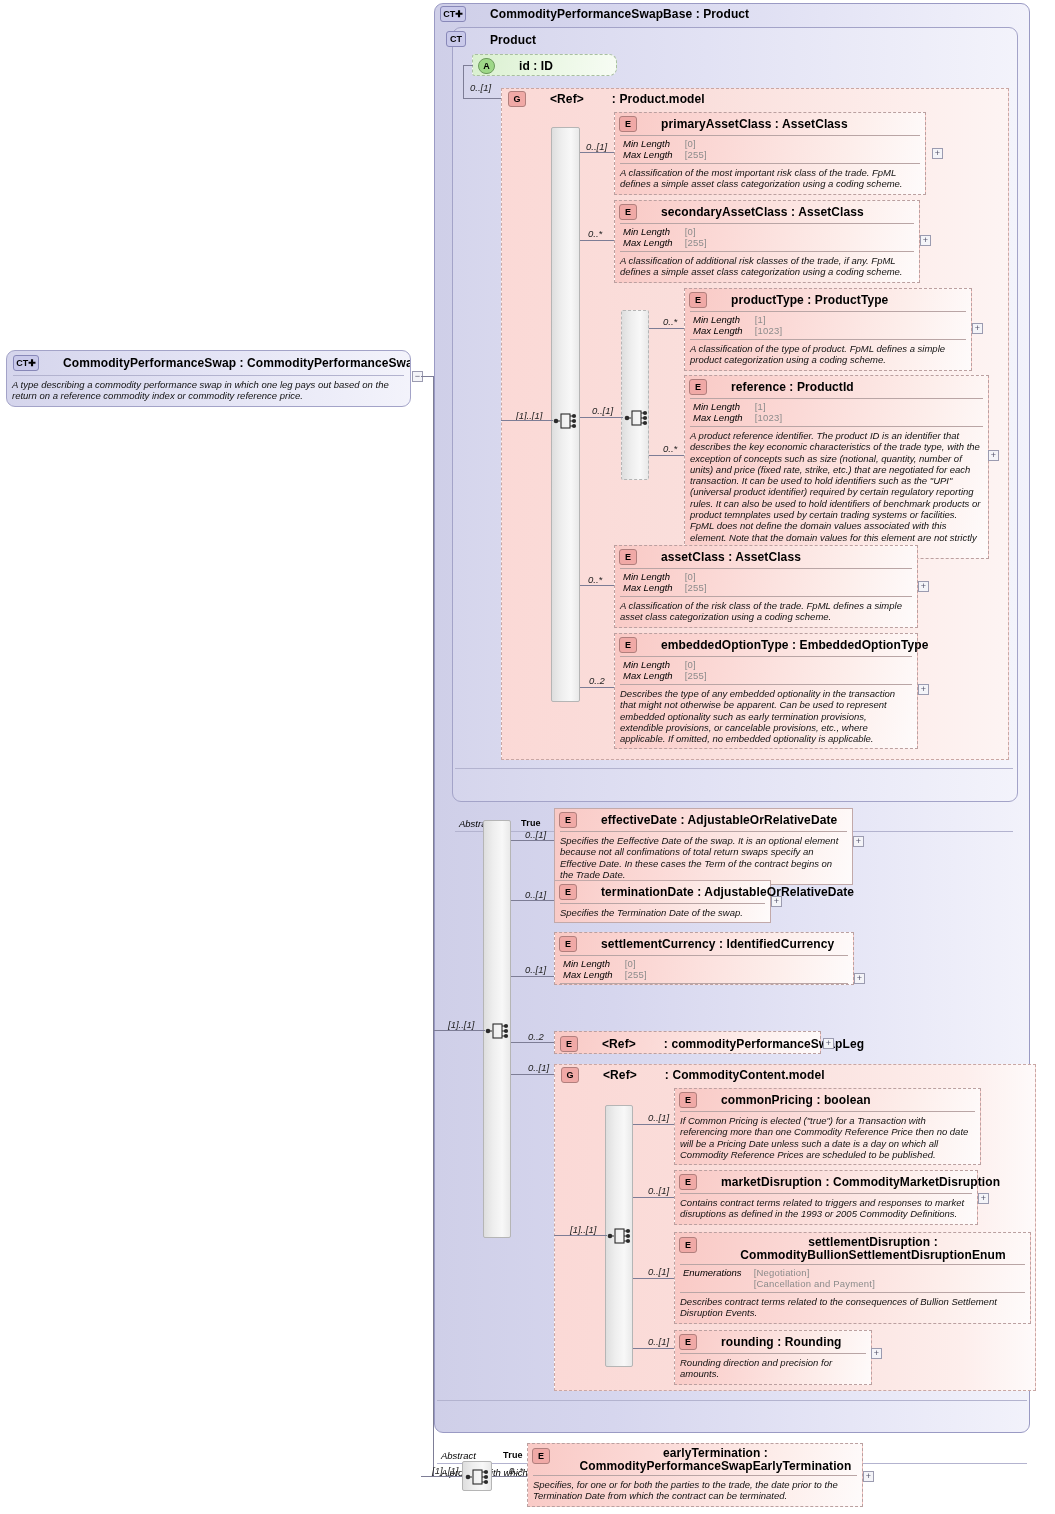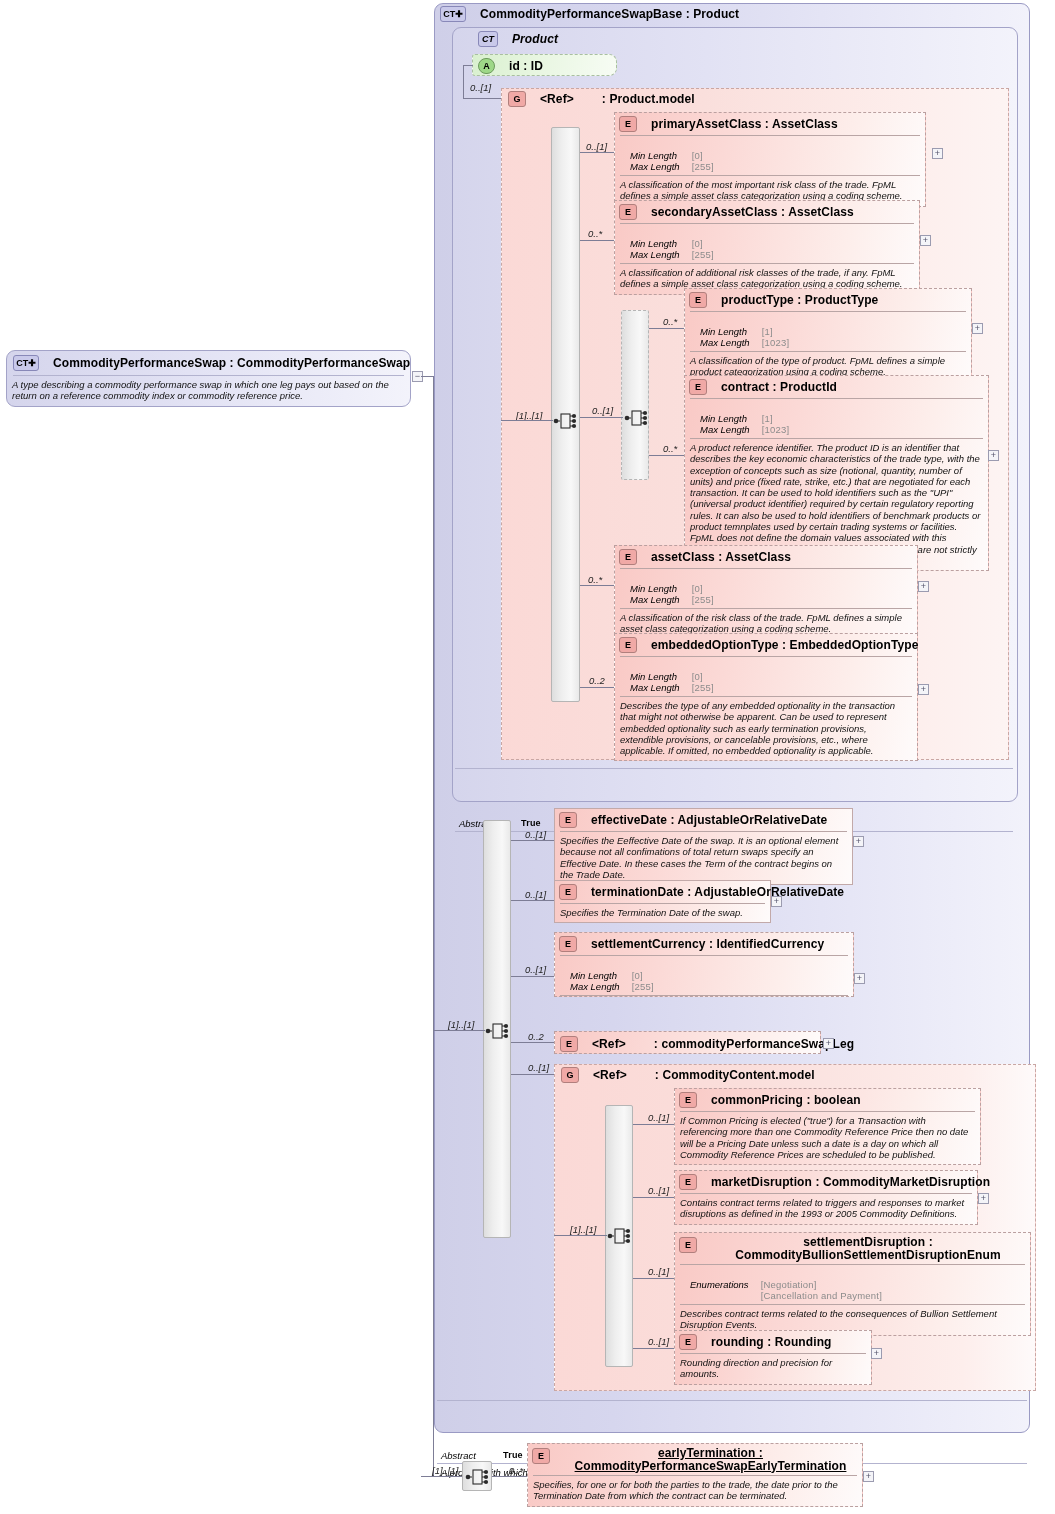--- a/index.html
+++ b/index.html
@@ -39,32 +39,32 @@
     background:linear-gradient(100deg,#d9f0cf 0%,#e8f6e1 45%,#f7fcf4 100%);
     border:1px dashed #a9bfa0;
   }
   .node-hd{display:flex;align-items:center;padding:3px 5px 3px 4px;}
   .node-title{font-weight:bold;font-size:12px;letter-spacing:.1px;white-space:nowrap;}
   .node-title.wrap{white-space:normal;line-height:12.5px;text-align:center;width:100%;}
 
   .tag{
     width:16px;height:14px;border-radius:3px;display:inline-flex;
     align-items:center;justify-content:center;
-    font-size:9px;font-weight:bold;margin-right:14px;flex:0 0 auto;
+    font-size:9px;font-weight:bold;margin-right:24px;flex:0 0 auto;
   }
   .tag-e{background:#f0a9a6;border:1px solid #b07f7d;color:#000;}
   .tag-g{background:#f0a9a6;border:1px solid #b07f7d;color:#000;}
   .tag-a{background:#9ed888;border:1px solid #6d9a5d;color:#000;}
   .tag-ct{background:#c9c9ea;border:1px solid #8888b8;color:#000;width:24px;}
   .tag-ct2{background:#c9c9ea;border:1px solid #8888b8;color:#000;width:18px;}
 
   .sep{height:1px;background:#b9a5a5;margin:0 5px;}
   .sep-lite{height:1px;background:#b3b3cf;margin:0 6px;}
 
-  .facets{padding:2px 5px 3px 15px;font-style:italic;font-size:9.5px;line-height:11px;margin-top:12px;}
+  .facets{padding:2px 5px 3px 8px;font-style:italic;font-size:9.5px;line-height:11px;}
   .facets table{border-collapse:collapse;}
   .facets td{padding:0;font-style:italic;font-size:9.5px;line-height:11px;white-space:nowrap;}
   .facets td.v{color:#8c8c8c;padding-left:12px;font-style:normal;letter-spacing:.2px;}
   .doc{padding:3px 5px 4px 5px;font-style:italic;font-size:9.5px;line-height:11.3px;color:#111;}
 
   .card{position:absolute;font-style:italic;font-size:9.5px;color:#222;white-space:nowrap;}
 
   
   .ln{position:absolute;background:#7d7d96;}
   .lnh{height:1px;}
@@ -122,21 +122,21 @@
   <div class="sep-lite" style="margin:0 0 1px 0;background:#b3b3cf;"></div>
   <div class="abstract-row">
     <span class="k">Abstract</span>
     <span class="v">True</span>
   </div>
   <div class="sep-lite" style="margin:1px 0 1px 0;background:#b3b3cf;"></div>
   <div class="footer-doc">A product with which to represent return swaps, total return swaps and excess return swaps.</div>
 </div>
 
 <div class="abs ct-inner" style="left:452px;top:27px;width:566px;height:775px;"></div>
-<div class="abs" style="left:478px;top:31px;display:flex;align-items:center;font-style:italic;">
+<div class="abs" style="left:446px;top:31px;display:flex;align-items:flex-end;">
   <span class="tag tag-ct2">CT</span>
   <span class="node-title">Product</span>
 </div>
 
 <div class="abs node-attr" style="left:472px;top:54px;width:145px;height:22px;border-radius:3px 8px 8px 3px;">
   <div class="node-hd" style="padding:3px 5px;">
     <span class="tag tag-a" style="border-radius:8px;width:15px;">A</span>
     <span class="node-title">id              : ID</span>
   </div>
 </div>
@@ -274,21 +274,21 @@
 </div>
 <div class="card" style="left:663px;top:316px;">0..*</div>
 <div class="ln lnh abs" style="left:649px;top:328px;width:35px;"></div>
 <div class="pm" style="left:972px;top:323px;">
     <i>+</i>
   </div>
 
 <div class="abs node" style="left:684px;top:375px;width:305px;">
   <div class="node-hd">
     <span class="tag tag-e">E</span>
-    <span class="node-title">contract : ProductId</span>
+    <span class="node-title">reference : ProductId</span>
   </div>
   <div class="sep"></div>
   <div class="facets">
       <table>
     <tbody>
           <tr>
             <td>Min Length</td>
             <td class="v">[1]</td>
           </tr>
     <tr>
@@ -551,20 +551,20 @@
   <circle cx="21" cy="6" r="2.1" fill="#2b2b2b"></circle>
   <circle cx="21" cy="11" r="2.1" fill="#2b2b2b"></circle>
   <circle cx="21" cy="16" r="2.1" fill="#2b2b2b"></circle>
 </svg>
 <div class="ln lnh abs" style="left:492px;top:1476px;width:36px;"></div>
 <div class="card" style="left:509px;top:1465px;">0..*</div>
 
 <div class="abs node" style="left:527px;top:1443px;width:336px;">
   <div class="node-hd" style="align-items:flex-start;">
     <span class="tag tag-e" style="margin-top:1px;">E</span>
-    <span class="node-title wrap" style="width:304px;text-decoration:underline;">earlyTermination : CommodityPerformanceSwapEarlyTermination</span>
+    <span class="node-title wrap" style="width:304px;">earlyTermination : CommodityPerformanceSwapEarlyTermination</span>
   </div>
   <div class="sep"></div>
   <div class="doc">Specifies, for one or for both the parties to the trade, the date prior to the Termination Date from which the contract can be terminated.</div>
 </div>
 <div class="pm" style="left:863px;top:1471px;">
     <i>+</i>
   </div>
 
 </body></html>

